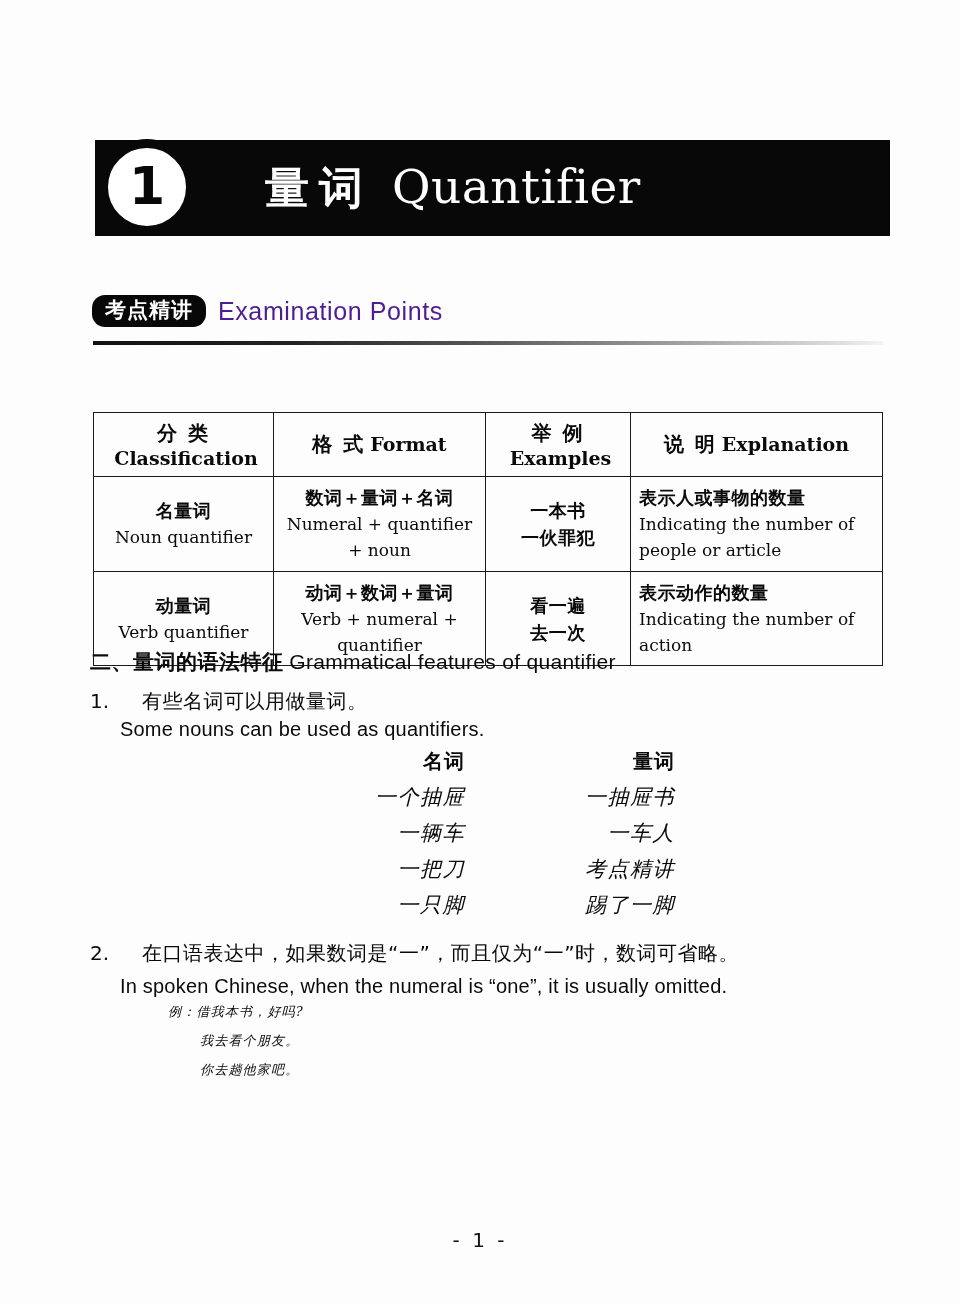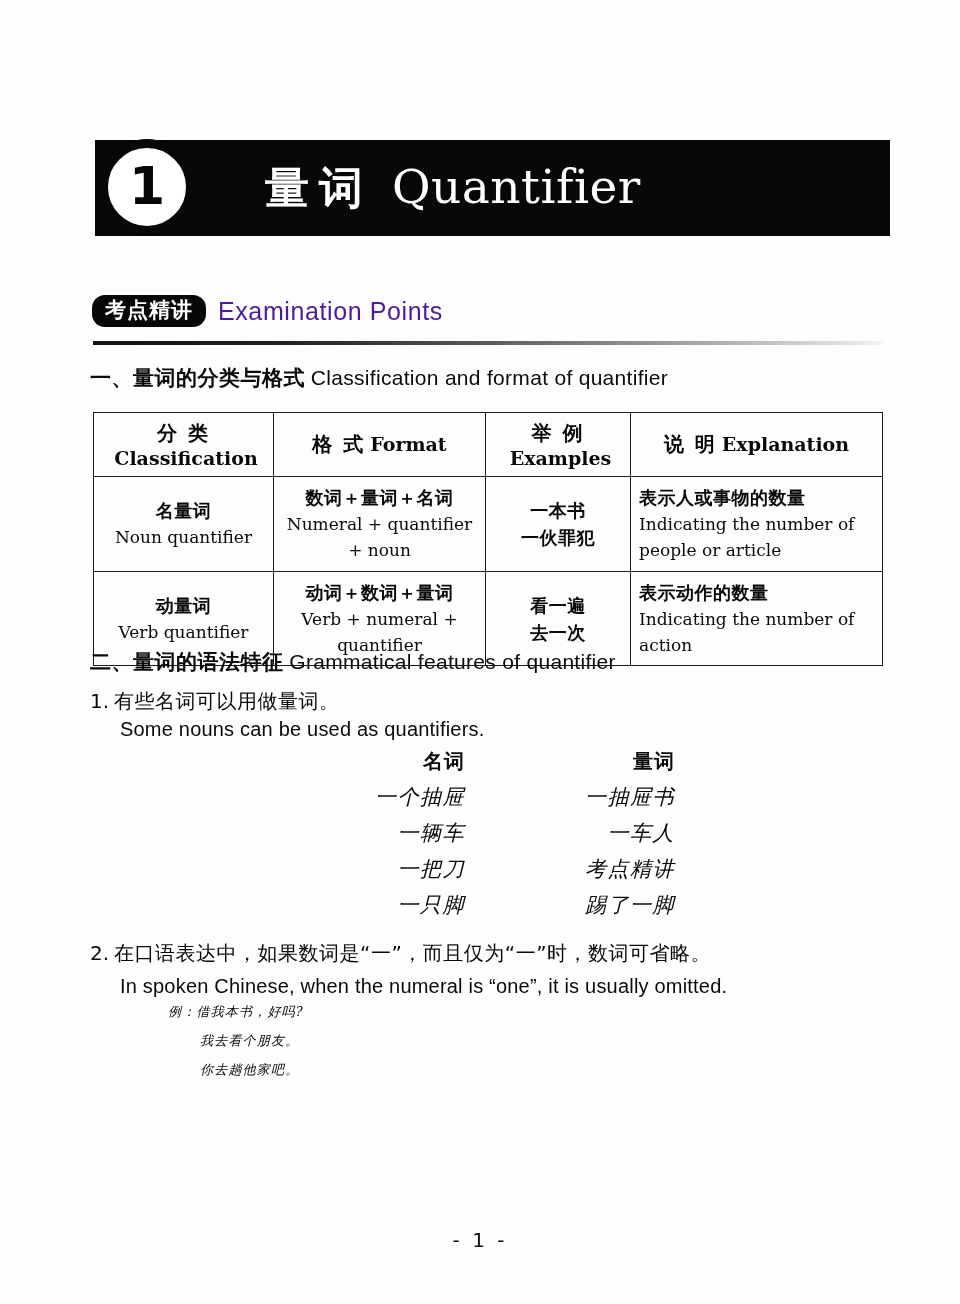--- a/index.html
+++ b/index.html
@@ -209,20 +209,21 @@
   }
   .item .num {
     font-family: "DejaVu Sans", sans-serif;
     font-size: 20px;
     margin-right: 5px;
   }
   .item .cn-line {
     font-family: "DejaVu Sans", sans-serif;
     font-size: 20px;
     letter-spacing: 0.5px;
+    margin-left: 28px;
   }
   .item-en {
     position: absolute;
     left: 120px;
     font-size: 20px;
     letter-spacing: 0.2px;
     white-space: nowrap;
   }
   #item1 { top: 688px; }
   #item1en { top: 718px; }
@@ -307,24 +308,20 @@
       <span class="banner-en">Quantifier</span>
     </div>
   </div>
 
   <div class="exam-row">
     <span class="pill">考点精讲</span>
     <span class="exam-en">Examination Points</span>
   </div>
   <div class="rule"></div>
 
-  <div class="sec-head" id="sec1">
-    <span class="cn">一、量词的分类与格式</span>
-    <span class="en">Classification and format of quantifier</span>
-  </div>
 
   <table class="tbl">
     <colgroup>
       <col class="col1">
         <col class="col2">
         <col class="col3">
         <col class="col4">
     </colgroup>
     <thead>
       <tr>

